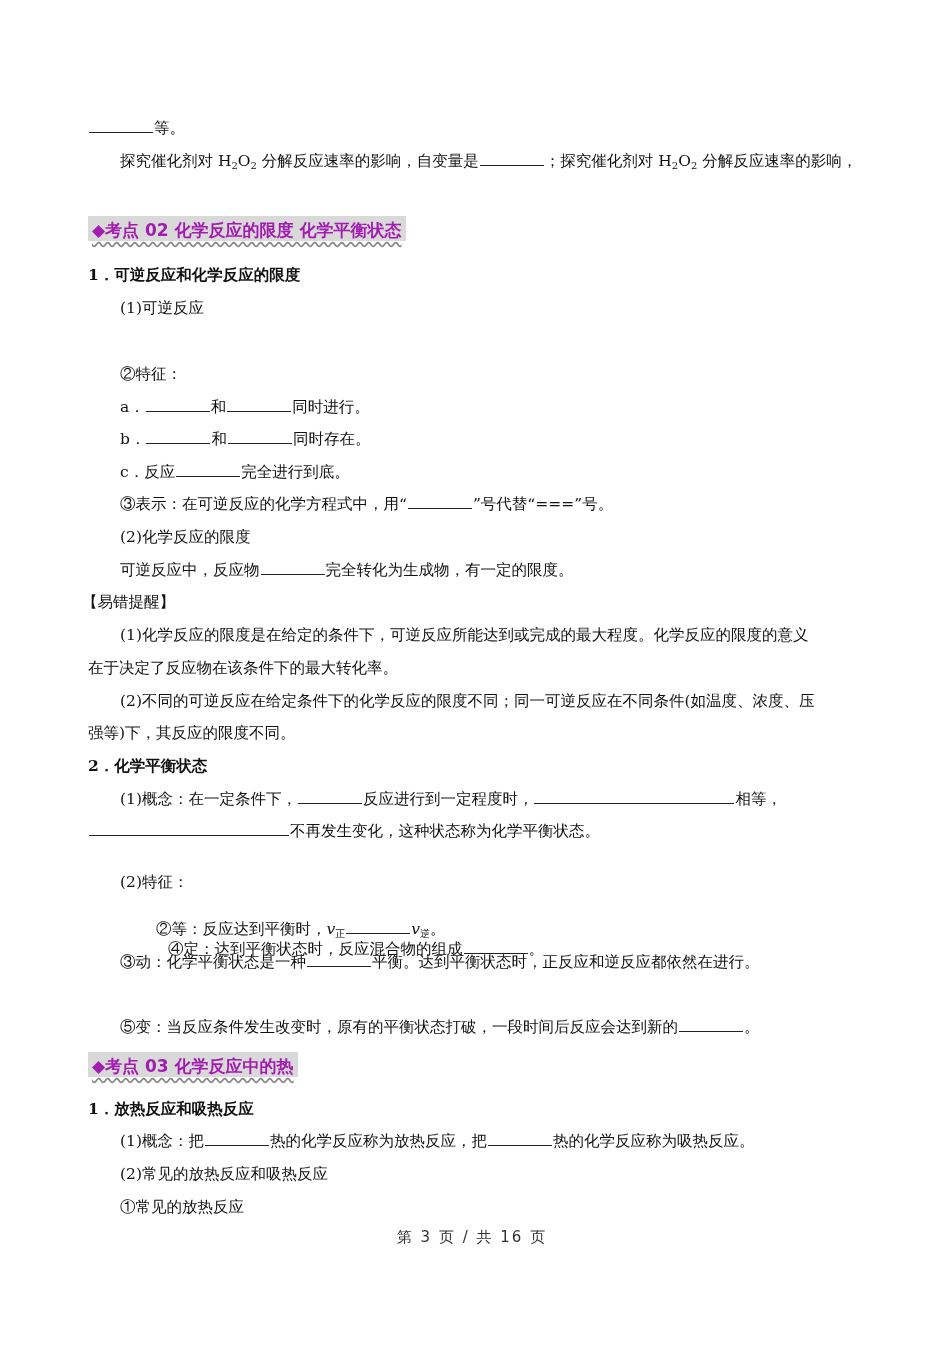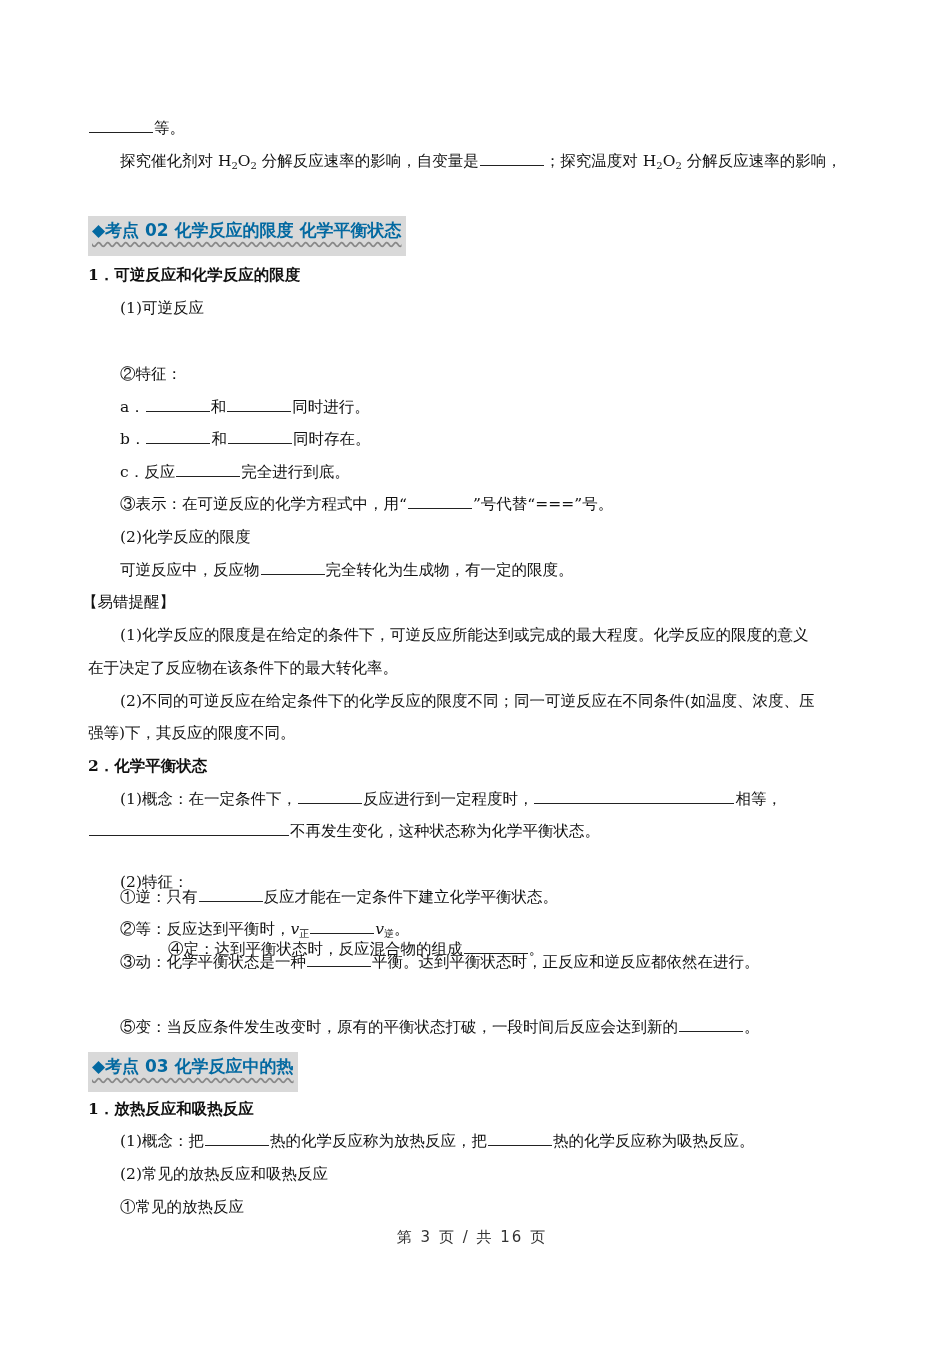--- a/index.html
+++ b/index.html
@@ -5,38 +5,38 @@
   html, body { margin:0; padding:0; background:#ffffff; }
   body { width:952px; height:1347px; position:relative; overflow:hidden;
          font-family:"DejaVu Serif","Liberation Serif",serif; color:#111; }
   .page { position:absolute; left:0; top:0; width:952px; height:1347px; }
   .line { position:absolute; left:88px; font-size:15.5px; line-height:20px; white-space:nowrap; }
   .ind { left:120px; }
   .blank { display:inline-block; width:64px; border-bottom:1px solid #222; height:14px; vertical-align:baseline; margin:0 1px; }
   .blank.long { width:200px; }
   .sub { font-size:10px; vertical-align:-3px; }
   .bold { font-weight:bold; }
-  .heading { position:absolute; left:88px; height:40px; background:#d9d9d9; padding:0 4px;
-             font-family:"DejaVu Sans","Liberation Sans",sans-serif; font-weight:bold; font-size:17px; line-height:28px; color:#0369a1;
+  .heading { position:absolute; left:88px; height:25px; background:#d9d9d9; padding:0 4px;
+             font-family:"DejaVu Sans","Liberation Sans",sans-serif; font-weight:bold; font-size:17px; line-height:28px; color:#a21caf;
              text-decoration:underline wavy #888; text-underline-offset:5px; }
   .italic-v { font-style:italic; }
   .footer { position:absolute; top:1228px; left:0; width:944px; text-align:center;
             font-family:"DejaVu Sans","Liberation Sans",sans-serif; font-size:15px; color:#333; letter-spacing:2px; }
 </style>
 </head>
 <body>
 
 <div class="page">
 
   <div class="line" style="top:118px;">
     <span class="blank"></span><span>等。</span>
   </div>
 
   <div class="line ind" style="top:151px;">
-    <span>探究催化剂对 H</span><span class="sub">2</span><span>O</span><span class="sub">2</span><span> 分解反应速率的影响，自变量是</span><span class="blank"></span><span>；探究温度对 H</span><span class="sub">2</span><span>O</span><span class="sub">2</span><span> 分解反应速率的影响，</span>
+    <span>探究催化剂对 H</span><span class="sub">2</span><span>O</span><span class="sub">2</span><span> 分解反应速率的影响，自变量是</span><span class="blank"></span><span>；探究催化剂对 H</span><span class="sub">2</span><span>O</span><span class="sub">2</span><span> 分解反应速率的影响，</span>
   </div>
 
 
   <div class="heading" style="top:216px;">◆考点 02  化学反应的限度  化学平衡状态</div>
 
   <div class="line bold" style="top:265px;">1．可逆反应和化学反应的限度</div>
   <div class="line ind" style="top:298px;">(1)可逆反应</div>
   <div class="line ind" style="top:364px;">②特征：</div>
   <div class="line ind" style="top:397px;">
     <span>a．</span><span class="blank"></span><span>和</span><span class="blank"></span><span>同时进行。</span>
@@ -61,24 +61,21 @@
   <div class="line" style="top:723px;">强等)下，其反应的限度不同。</div>
 
   <div class="line bold" style="top:756px;">2．化学平衡状态</div>
   <div class="line ind" style="top:789px;">
     <span>(1)概念：在一定条件下，</span><span class="blank"></span><span>反应进行到一定程度时，</span><span class="blank long"></span><span>相等，</span>
   </div>
   <div class="line" style="top:821px;">
     <span class="blank long"></span><span>不再发生变化，这种状态称为化学平衡状态。</span>
   </div>
   <div class="line ind" style="top:872px;">(2)特征：</div>
-  <div class="line ind" style="top:887px;">
-    <span>①逆：只有</span><span class="blank"></span><span>反应才能在一定条件下建立化学平衡状态。</span>
-  </div>
-  <div class="line ind" style="top:919px;">
+  <div class="line ind" style="top:919px;margin-left:36px;">
     <span>②等：反应达到平衡时，</span><span class="italic-v">v</span><span class="sub">正</span><span class="blank"></span><span class="italic-v">v</span><span class="sub">逆</span><span>。</span>
   </div>
   <div class="line ind" style="top:952px;">
     <span>③动：化学平衡状态是一种</span><span class="blank"></span><span>平衡。达到平衡状态时，正反应和逆反应都依然在进行。</span>
   </div>
   <div class="line ind" style="top:939px;margin-left:48px;">
     <span>④定：达到平衡状态时，反应混合物的组成</span><span class="blank"></span><span>。</span>
   </div>
   <div class="line ind" style="top:1017px;">
     <span>⑤变：当反应条件发生改变时，原有的平衡状态打破，一段时间后反应会达到新的</span><span class="blank"></span><span>。</span>

